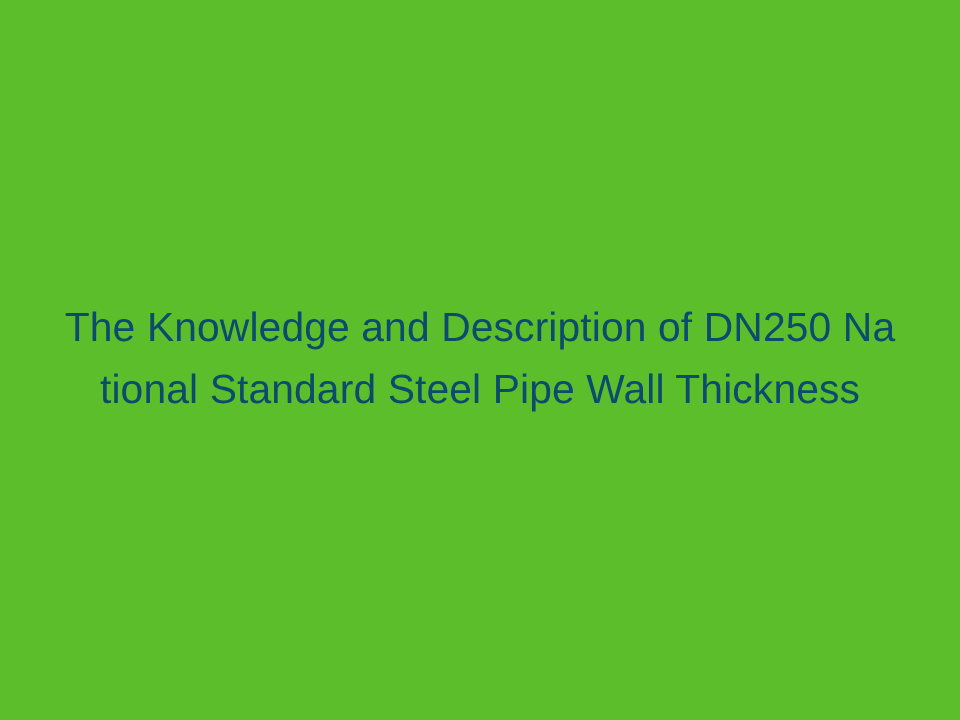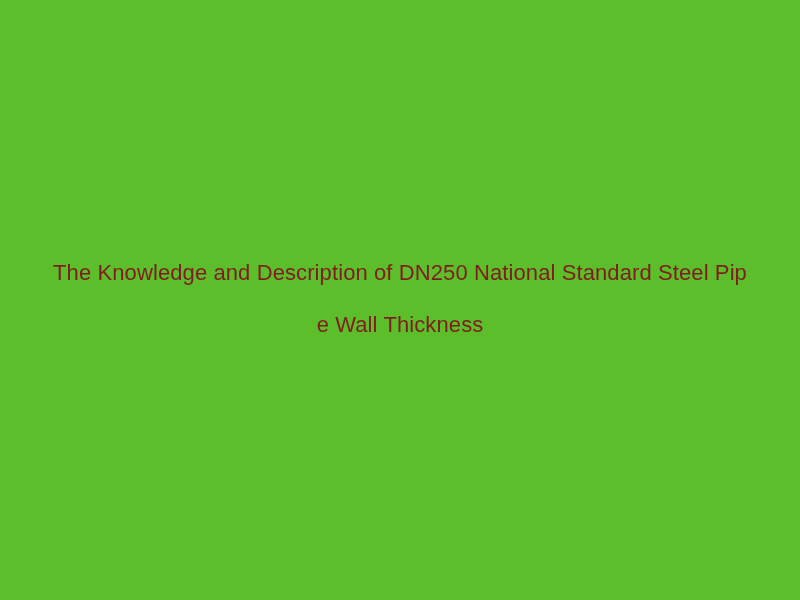--- a/index.html
+++ b/index.html
@@ -29,25 +29,25 @@
     width: 700px;
     margin-top: -2px;
     text-align: center;
   }
 
   #title-text {
     display: block;
     margin: 0;
     padding: 0;
     font-family: "Liberation Sans", sans-serif;
-    font-size: 22px;
+    font-size: 34px;
     font-weight: 400;
     line-height: 52px;
     letter-spacing: 0.1px;
-    color: #7f1d1d;
+    color: #0c4a6e;
     text-align: center;
     
     word-break: break-all;
     overflow-wrap: break-word;
     white-space: normal;
   }
 </style>
 </head>
 <body>
 

